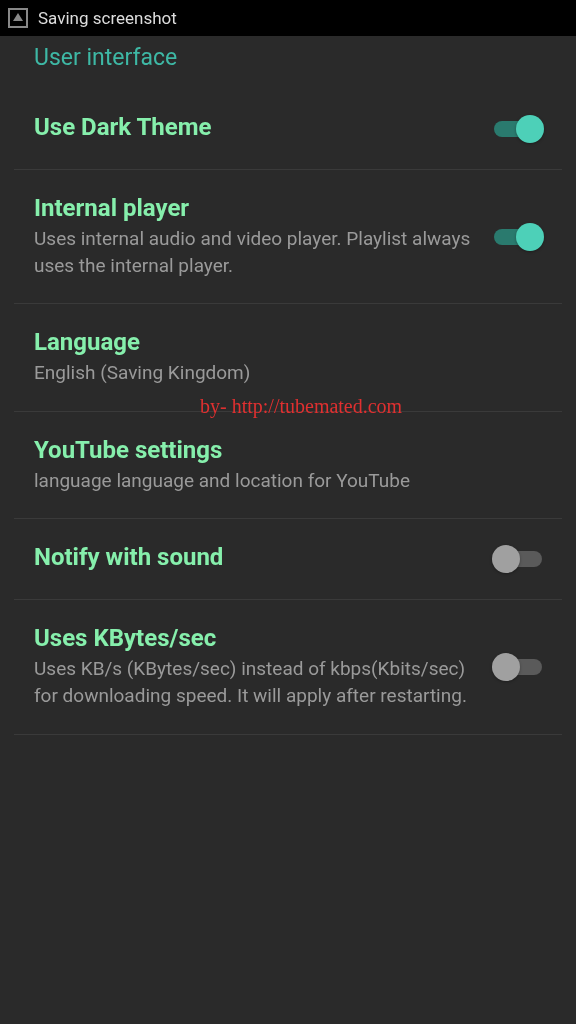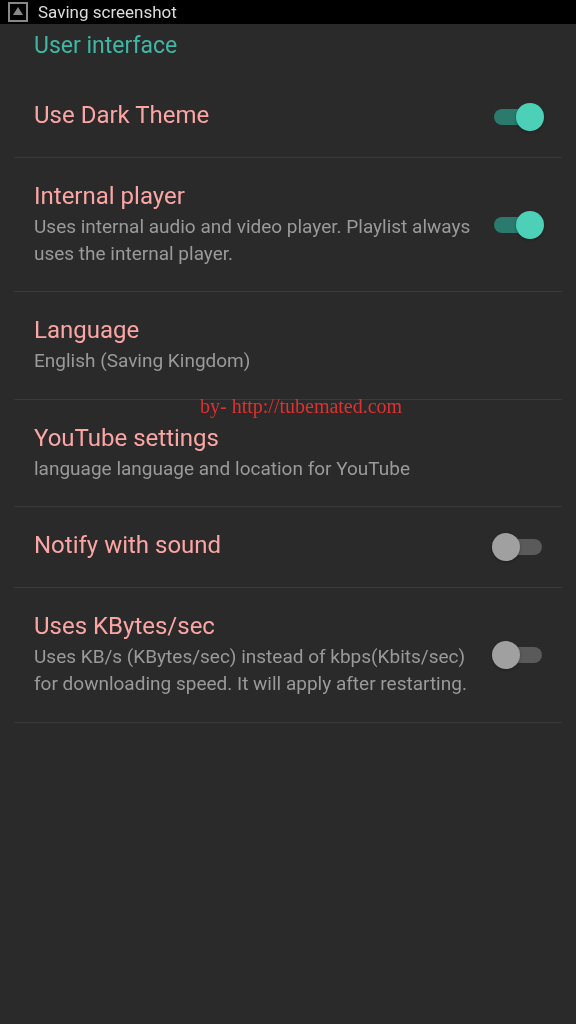--- a/index.html
+++ b/index.html
@@ -12,21 +12,21 @@
       width: 576px;
       height: 1024px;
       background-color: #2a2a2a;
       font-family: -apple-system, BlinkMacSystemFont, 'Segoe UI', Roboto, sans-serif;
       overflow: hidden;
       position: relative;
     }
     
     .notification-bar {
       background-color: #000000;
-      height: 24px;
+      height: 36px;
       display: flex;
       align-items: center;
       padding: 0 8px;
     }
     
     .notification-icon {
       width: 20px;
       height: 20px;
       border: 2px solid #888;
       position: relative;
@@ -72,23 +72,23 @@
     .setting-item.no-toggle {
       display: block;
     }
     
     .setting-content {
       flex: 1;
       padding-right: 20px;
     }
     
     .setting-title {
-      color: #fca5a5;
+      color: #86efac;
       font-size: 24px;
-      font-weight: 400;
+      font-weight: 700;
       margin-bottom: 4px;
     }
     
     .setting-description {
       color: #9a9a9a;
       font-size: 19px;
       line-height: 1.4;
     }
     
     .toggle {

